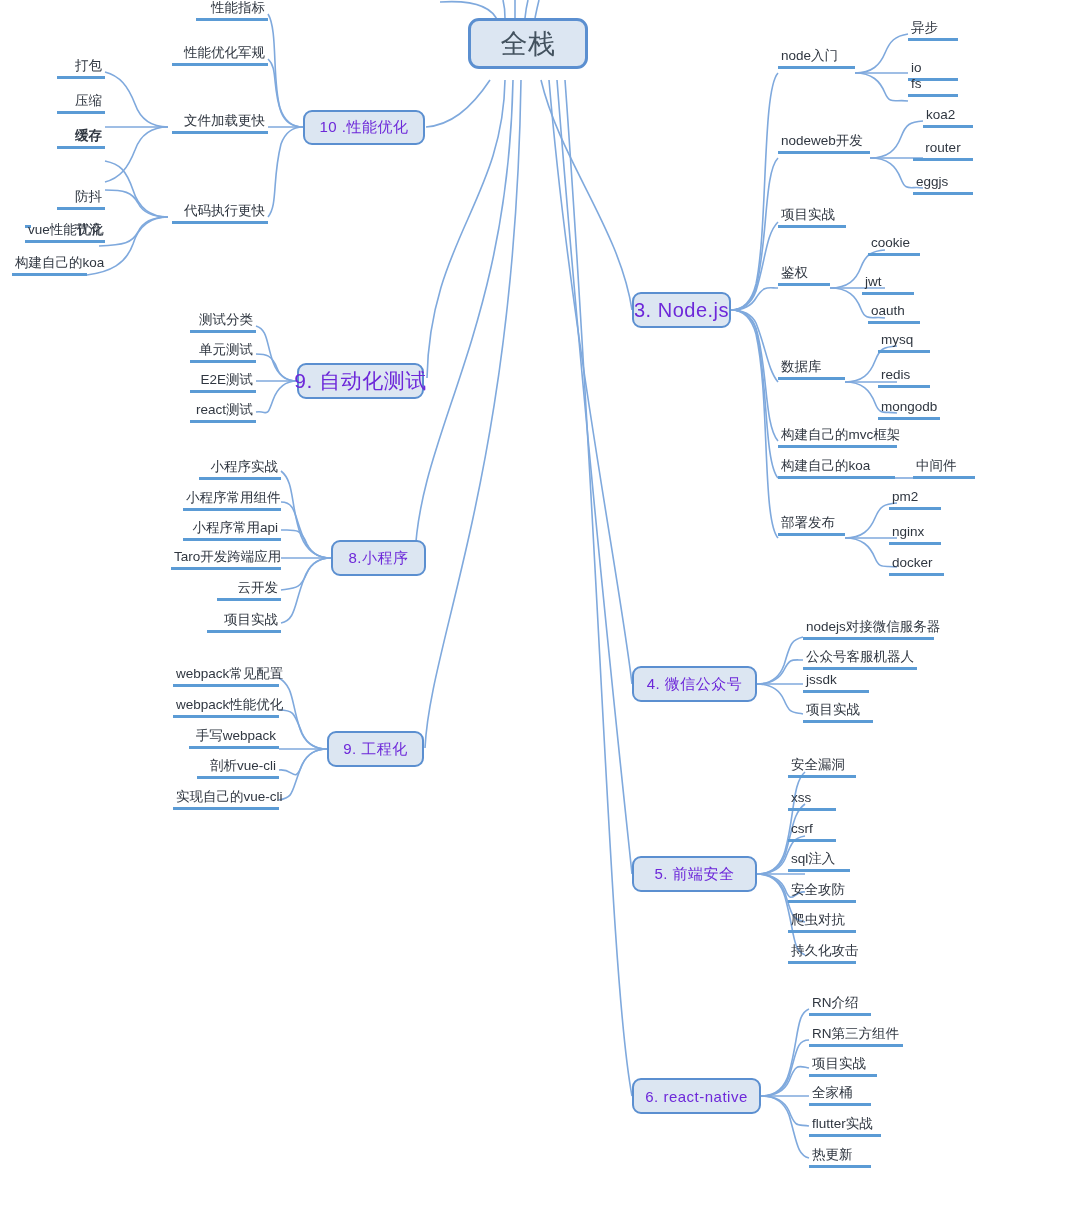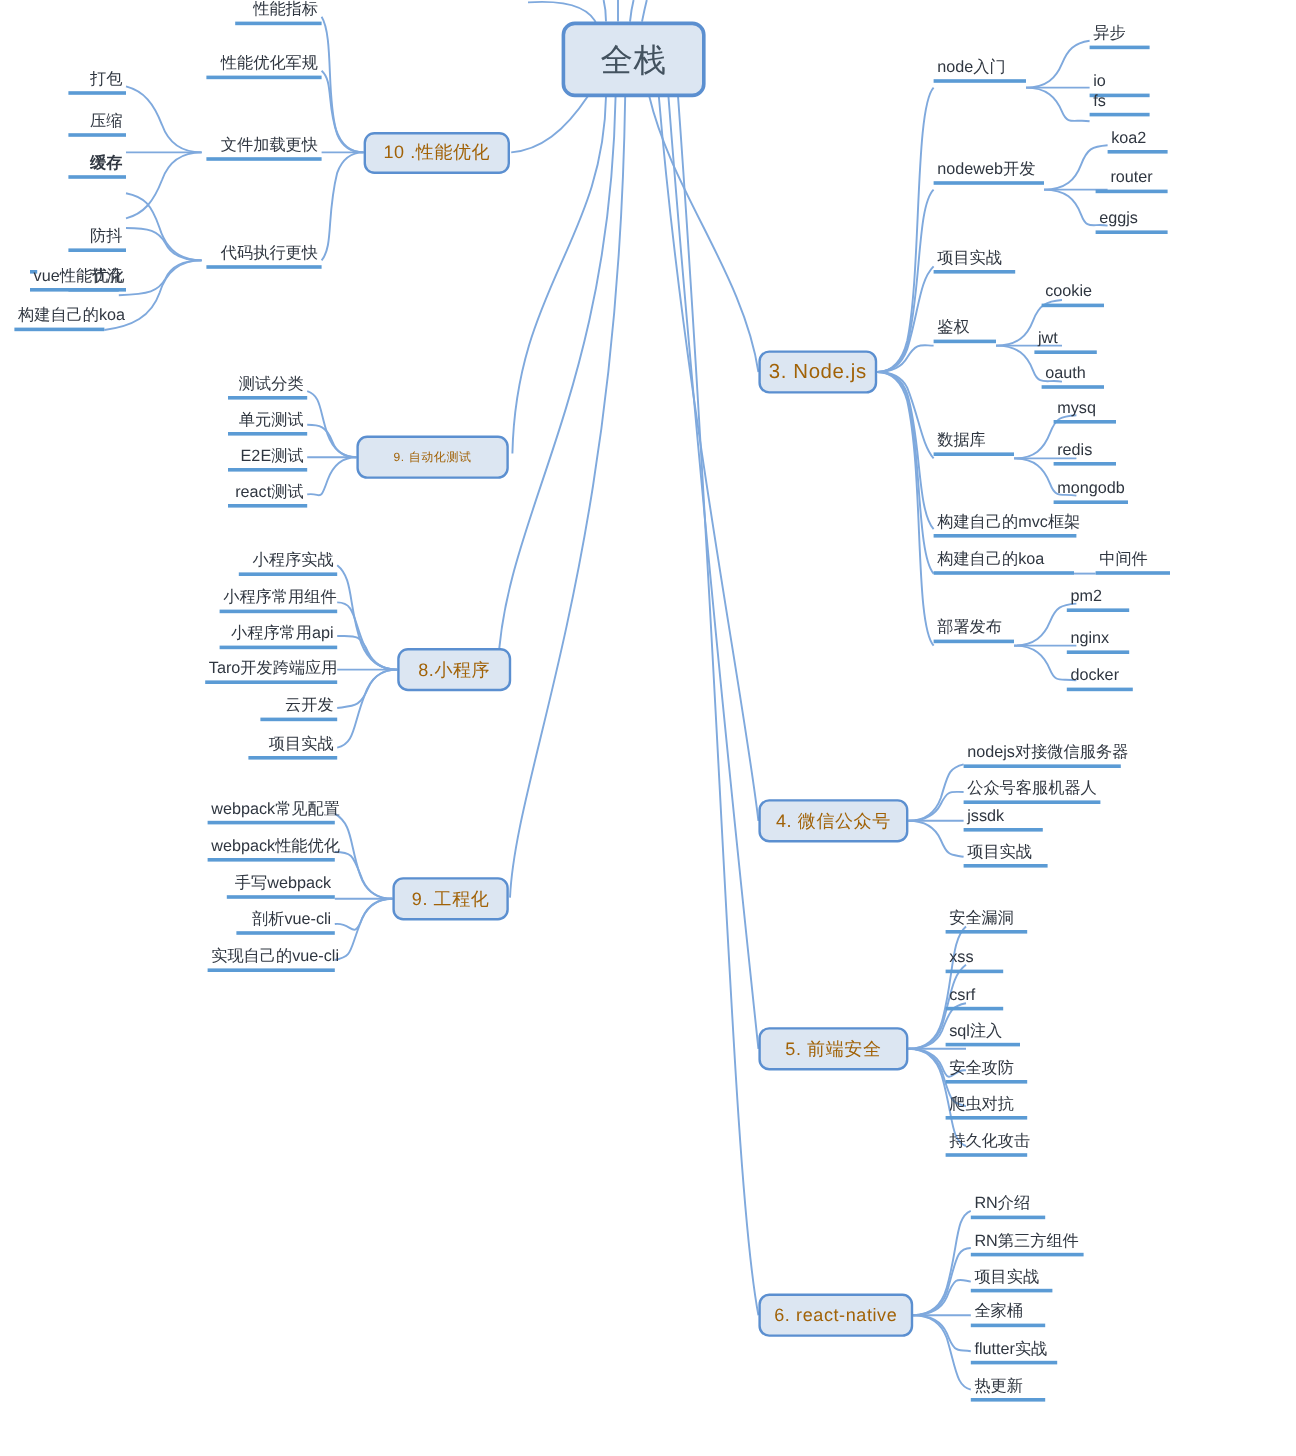--- a/index.html
+++ b/index.html
@@ -4,21 +4,21 @@
 <style>
   html,body{margin:0;padding:0;background:#ffffff;}
   body{width:1080px;height:1213px;position:relative;overflow:hidden;
        font-family:"Liberation Sans","DejaVu Sans",sans-serif;}
   #stage{position:absolute;left:0;top:0;width:1080px;height:1213px;}
   #wires{position:absolute;left:0;top:0;width:1080px;height:1213px;pointer-events:none;}
 
   
   .boxnode{position:absolute;box-sizing:border-box;
     background:#dce6f2;border:2.5px solid #5b8fd0;border-radius:9px;
-    color:#a16207;display:flex;align-items:center;justify-content:center;
+    color:#6d28d9;display:flex;align-items:center;justify-content:center;
     white-space:nowrap;letter-spacing:.5px;}
   .root{border-width:3px;border-radius:11px;font-size:27px;color:#43525f;}
 
   
   .leaf{position:absolute;box-sizing:border-box;white-space:nowrap;
         color:#2f3640;font-size:13.5px;line-height:15px;padding:0 3px 3px 3px;
         border-bottom:3.2px solid #5b9bd5;}
   .leaf.r{text-align:right;}
   .leaf.l{text-align:left;}
 </style>
@@ -125,21 +125,21 @@
 
       <path d="M761,1096 C776,1096 785,1087 789,1073 C799,1037 796,1014 809,1009"></path>
       <path d="M761,1096 C776,1096 785,1088 789,1077 C797,1050 797,1040 809,1040"></path>
       <path d="M761,1096 C777,1096 785,1090 789,1081 C796,1063 798,1066 809,1068"></path>
       <path d="M761,1096 L809,1096"></path>
       <path d="M761,1096 C777,1096 785,1102 789,1111 C796,1129 798,1124 809,1126"></path>
       <path d="M761,1096 C776,1096 785,1104 789,1115 C797,1142 797,1155 809,1158"></path>
     </g>
   </svg>
 
-  <div class="boxnode root" style="left:468px;top:18px;width:120px;height:63px;">
+  <div class="boxnode root" style="left:468px;top:18px;width:120px;height:51px;">
     <span>全栈</span>
   </div>
 
   <div class="boxnode" style="left:303px;top:110px;width:122px;height:35px;font-size:15px;">
     <span>10 .性能优化</span>
   </div>
 
   <div class="leaf r" style="left:196px;top:0px;width:72px;">性能指标</div>
   <div class="leaf r" style="left:172px;top:45px;width:96px;">性能优化军规</div>
   <div class="leaf r" style="left:172px;top:113px;width:96px;">文件加载更快</div>
@@ -149,21 +149,21 @@
   <div class="leaf r" style="left:57px;top:93px;width:48px;">压缩</div>
   <div class="leaf r" style="left:57px;top:128px;width:48px;font-weight:bold;">缓存</div>
 
   <div class="leaf r" style="left:57px;top:189px;width:48px;">防抖</div>
   <div class="leaf r" style="left:57px;top:222px;width:48px;">节流</div>
   <div class="leaf r" style="left:25px;top:222px;width:0px;"></div>
 
   <div class="leaf r" style="left:25px;top:222px;width:74px;">vue性能优化</div>
   <div class="leaf r" style="left:12px;top:255px;width:75px;">构建自己的koa</div>
 
-  <div class="boxnode" style="left:297px;top:363px;width:127px;height:36px;font-size:10px;">
+  <div class="boxnode" style="left:297px;top:363px;width:127px;height:36px;font-size:21px;">
     <span>9. 自动化测试</span>
   </div>
 
   <div class="leaf r" style="left:190px;top:312px;width:66px;">测试分类</div>
   <div class="leaf r" style="left:190px;top:342px;width:66px;">单元测试</div>
   <div class="leaf r" style="left:190px;top:372px;width:66px;">E2E测试</div>
   <div class="leaf r" style="left:190px;top:402px;width:66px;">react测试</div>
 
   <div class="boxnode" style="left:331px;top:540px;width:95px;height:36px;font-size:15px;">
     <span>8.小程序</span>
@@ -179,21 +179,21 @@
   <div class="boxnode" style="left:327px;top:731px;width:97px;height:36px;font-size:15px;">
     <span>9. 工程化</span>
   </div>
 
   <div class="leaf r" style="left:173px;top:666px;width:106px;">webpack常见配置</div>
   <div class="leaf r" style="left:173px;top:697px;width:106px;">webpack性能优化</div>
   <div class="leaf r" style="left:189px;top:728px;width:90px;">手写webpack</div>
   <div class="leaf r" style="left:197px;top:758px;width:82px;">剖析vue-cli</div>
   <div class="leaf r" style="left:173px;top:789px;width:106px;">实现自己的vue-cli</div>
 
-  <div class="boxnode" style="left:632px;top:292px;width:99px;height:36px;font-size:17px;">
+  <div class="boxnode" style="left:632px;top:292px;width:99px;height:36px;font-size:20px;">
     <span>3. Node.js</span>
   </div>
 
   <div class="leaf l" style="left:778px;top:48px;width:77px;">node入门</div>
   <div class="leaf l" style="left:778px;top:133px;width:92px;">nodeweb开发</div>
   <div class="leaf l" style="left:778px;top:207px;width:68px;">项目实战</div>
   <div class="leaf l" style="left:778px;top:265px;width:52px;">鉴权</div>
   <div class="leaf l" style="left:778px;top:359px;width:67px;">数据库</div>
   <div class="leaf l" style="left:778px;top:427px;width:119px;">构建自己的mvc框架</div>
   <div class="leaf l" style="left:778px;top:458px;width:117px;">构建自己的koa</div>

